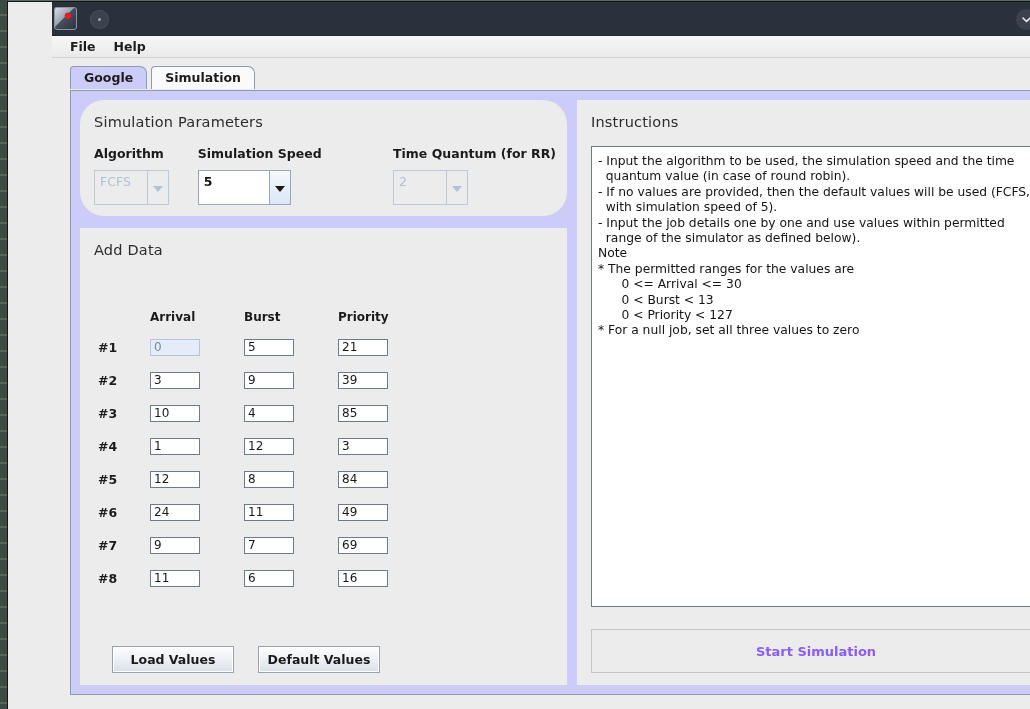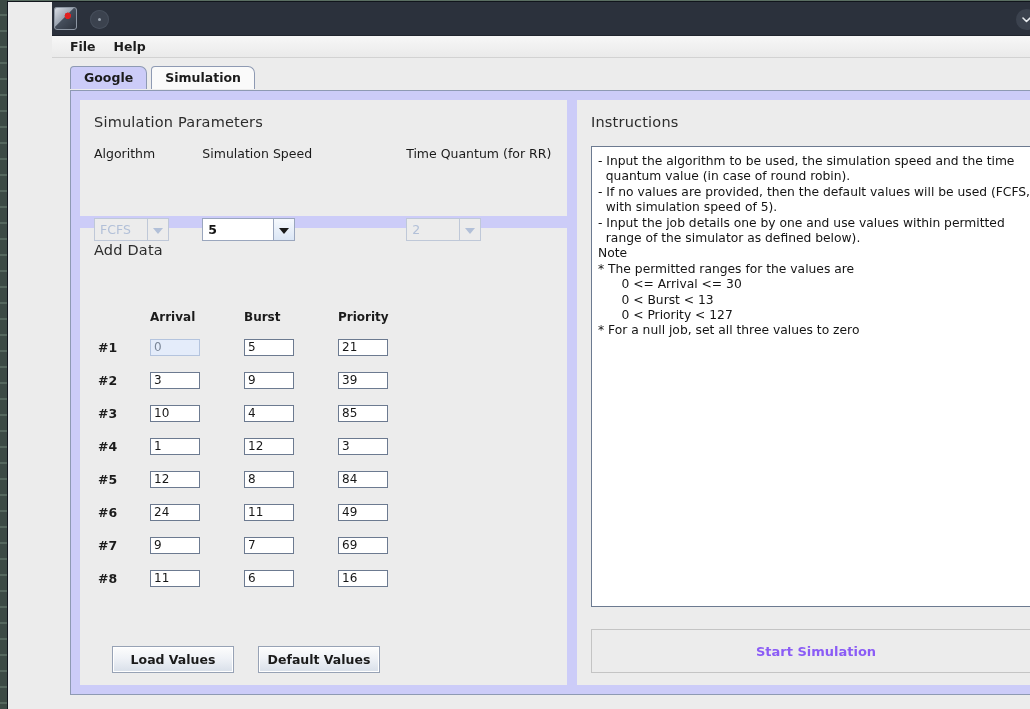--- a/index.html
+++ b/index.html
@@ -183,41 +183,40 @@
   }
   .panel-title {
     font-size: 14.5px;
     color: #2c2c2c;
     margin: 2px 0 16px 0;
     font-weight: normal;
     letter-spacing: .2px;
   }
 
   
-  #params-panel { flex: 0 0 auto; height: 116px; }
+  #params-panel { flex: 0 0 auto; height: 116px; border-radius: 24px; }
   #params-row {
     display: flex;
     align-items: flex-start;
   }
   .param-group { position: relative; }
   #group-algorithm { width: 118px; }
   #group-speed { width: 222px; }
   #group-quantum { width: 160px; }
   .param-label {
     font-size: 12.5px;
-    font-weight: normal;
+    font-weight: bold;
     color: #1b1b1b;
     margin-bottom: 9px;
     white-space: nowrap;
   }
   .combo {
     display: inline-flex;
-    height: 23px;
-    box-sizing: border-box;
-    margin-top: 48px;
+    height: 35px;
+    box-sizing: border-box;
   }
   .combo .combo-value {
     width: 54px;
     box-sizing: border-box;
     border: 1px solid #9aa6bd;
     background: #fff;
     font-size: 12.5px;
     line-height: 21px;
     padding-left: 5px;
     font-weight: bold;

